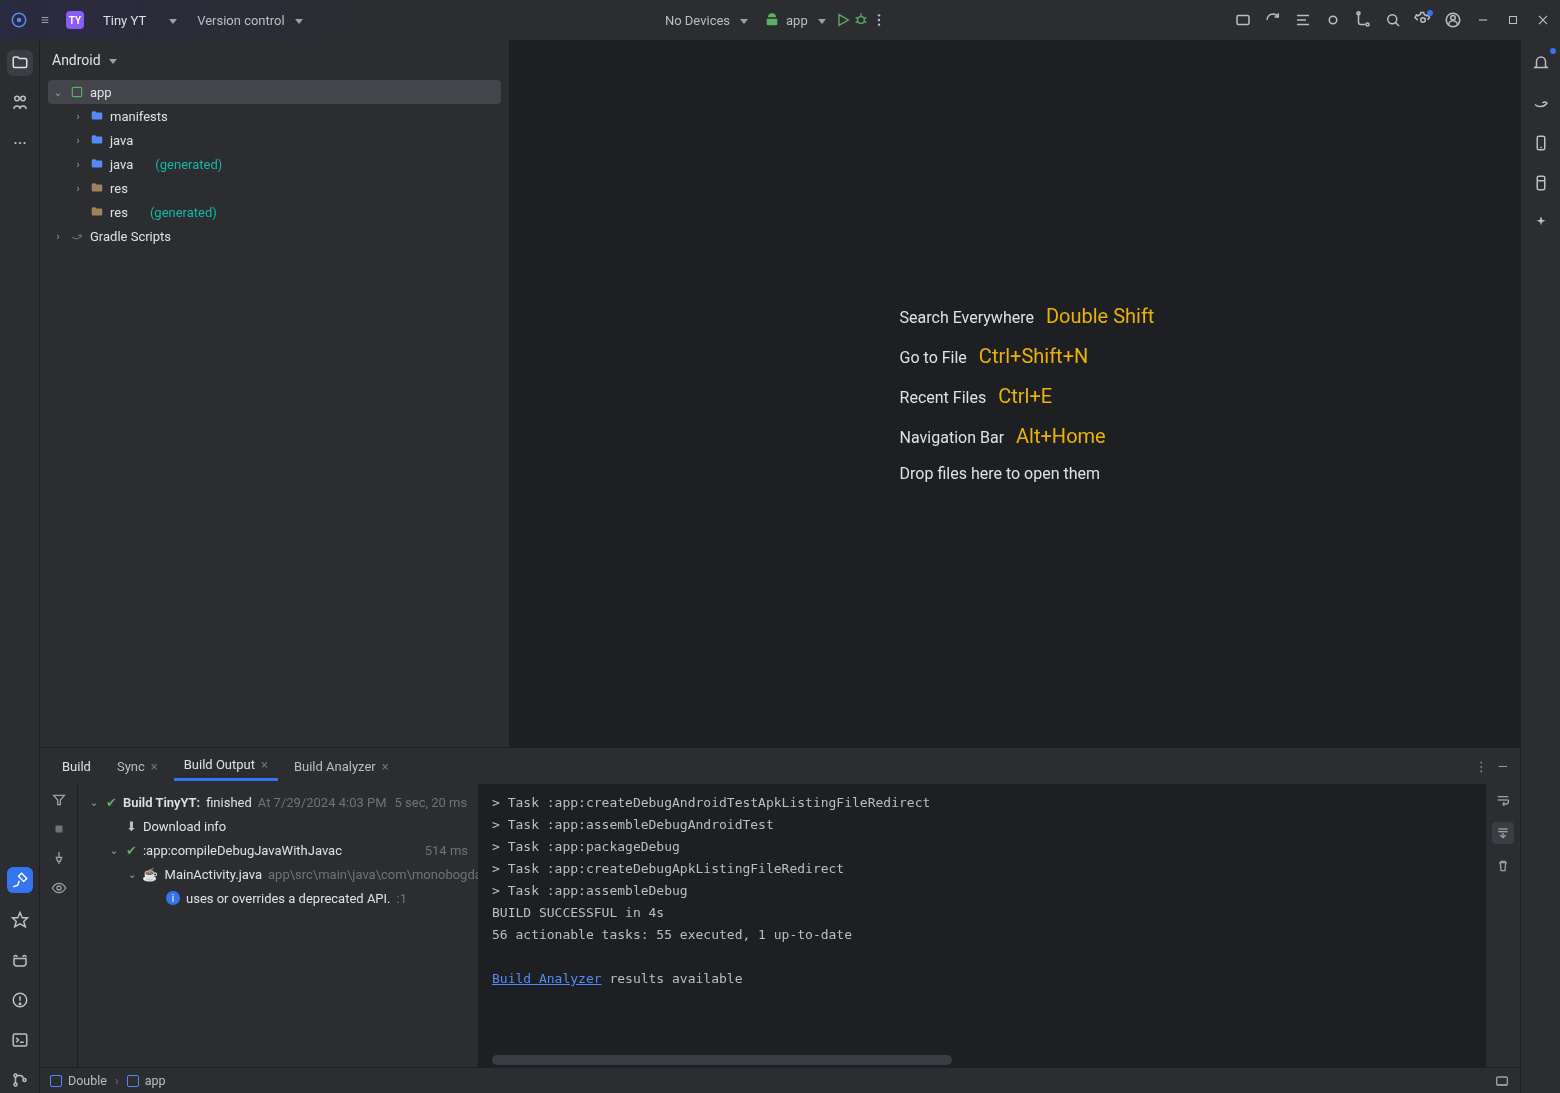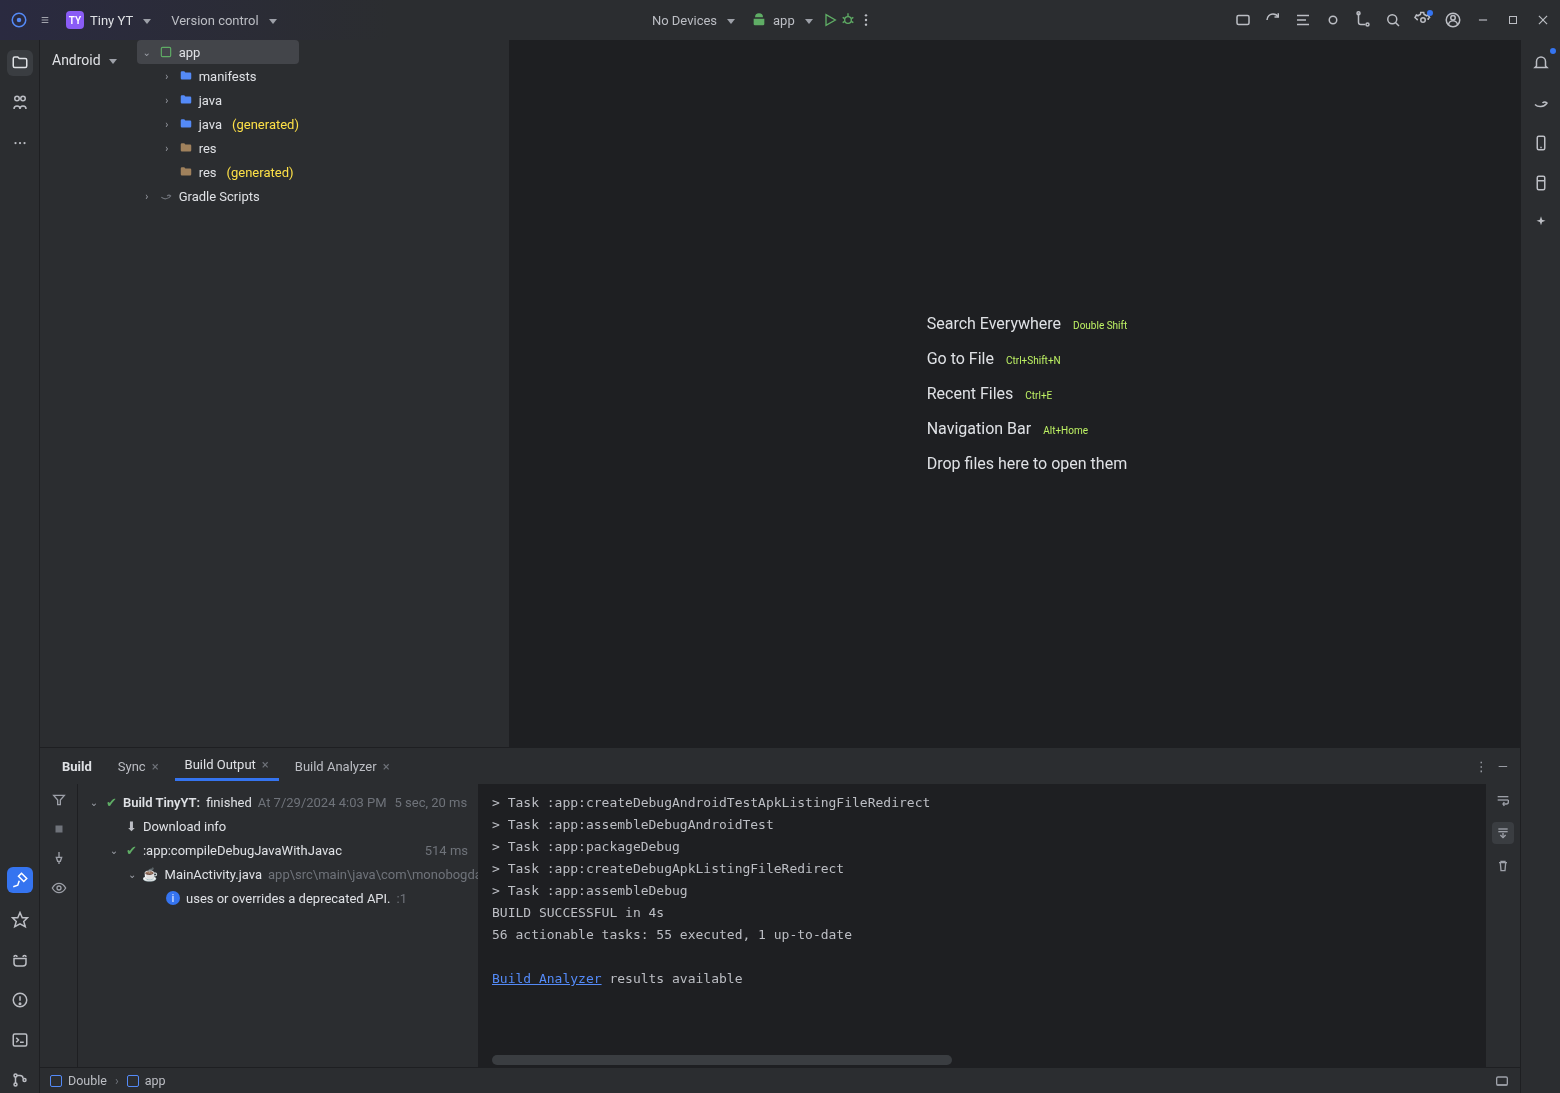--- a/index.html
+++ b/index.html
@@ -17,21 +17,21 @@
   .titlebar {
     height: 40px;
     display: flex;
     align-items: center;
     background: linear-gradient(to right, #2a2a40 0%, #2b2d30 25%);
     padding: 0 8px;
     gap: 6px;
   }
   .titlebar .logo { width:22px; height:22px; display:flex; align-items:center; justify-content:center; border-radius:4px; }
   .titlebar .hamburger { color:#bcbec4; padding:4px; }
-  .proj-chip { display:flex; align-items:center; gap:6px; padding:2px 6px; border-radius:4px; }
+  .proj-chip { display:flex; align-items:center; gap:19px; padding:2px 6px; border-radius:4px; }
   .proj-chip .sq { width:18px; height:18px; border-radius:4px; background:#8a5cf6; color:#fff; font-size:10px; font-weight:600; display:flex; align-items:center; justify-content:center;}
   .titlebar .center { flex:1; display:flex; justify-content:center; align-items:center; gap:0; }
   .pill { display:flex; align-items:center; gap:6px; padding:2px 8px; border-radius:4px; color:#bcbec4;}
   .pill.green svg { color:#5fad65; }
   .titlebar .right { display:flex; align-items:center; gap:12px; color:#bcbec4;}
   .chev::after { content:""; display:inline-block; width:0;height:0; border-left:4px solid transparent; border-right:4px solid transparent; border-top:5px solid #9da0a8; margin-left:4px; vertical-align:middle;}
   .tb-icon { width:18px; height:18px; display:flex; align-items:center; justify-content:center; color:#bcbec4;}
   .tb-icon.dot::after{content:"";position:absolute;width:6px;height:6px;border-radius:50%;background:#3574f0;transform:translate(7px,-7px);}
   .tb-icon{position:relative;}
 
@@ -39,44 +39,44 @@
   .main-rows { flex:1; display:flex; min-height:0; }
   .strip { width:40px; background:#2b2d30; border-right:1px solid #1e1f22; display:flex; flex-direction:column; align-items:center; padding-top:10px; gap:14px; }
   .strip.right-strip { border-right:none; border-left:1px solid #1e1f22;}
   .strip .sicon { width:26px; height:26px; display:flex; align-items:center; justify-content:center; border-radius:6px; color:#bcbec4;}
   .strip .sicon.sel { background:#3a3d41; color:#dfe1e5;}
   .strip .sicon.accent { background:#3574f0; color:#fff;}
   .strip .spacer { flex:1; }
 
   .center-col { flex:1; display:flex; flex-direction:column; min-width:0;}
   .upper { flex:1; display:flex; min-height:0;}
-  .project-panel { width:470px; background:#2b2d30; display:flex; flex-direction:row; border-right:1px solid #1e1f22;}
+  .project-panel { width:470px; background:#2b2d30; display:flex; flex-direction:column; border-right:1px solid #1e1f22;}
   .project-panel .hdr { height:40px; display:flex; align-items:center; padding:0 12px; color:#dfe1e5; font-size:14px; gap:4px;}
   .tree { padding:0 8px 8px 8px; overflow:auto;}
   .node { display:flex; align-items:center; height:24px; border-radius:4px; gap:6px;}
   .node.selected { background:#43454a;}
   .node .arrow { width:12px; display:flex; justify-content:center; color:#9da0a8; font-size:10px;}
   .node .fld { color:#548af7;}
   .node .fld.alt{ color:#a0815c;}
   .node .fld.gradle{ color:#6f737a;}
   .node .name { color:#dfe1e5;}
-  .node .muted { color:#fde047; margin-left:4px;text-align:right;}
+  .node .muted { color:#14b8a6; margin-left:16px;text-align:right;}
   .ind0{padding-left:4px;} .ind1{padding-left:24px;}
 
   .editor { flex:1; background:#1e1f22; display:flex; align-items:center; justify-content:center;padding-left:24px;}
   .hints { display:flex; flex-direction:column; gap:16px;}
   .hints .row { display:flex; gap:12px; align-items:baseline;}
   .hints .lbl { color:#dfe1e5; font-size:16px;}
-  .hints .key { color:#bef264; font-size:10px;}
+  .hints .key { color:#eab308; font-size:20px;}
 
   
   .build-panel { height:320px; border-top:1px solid #1e1f22; display:flex; flex-direction:column; background:#2b2d30;}
   .build-tabs { height:36px; display:flex; align-items:center; padding:0 12px; gap:6px;}
   .build-tabs .btab { padding:6px 10px; color:#bcbec4; display:flex; align-items:center; gap:6px;}
-  .build-tabs .btab.title { color:#dfe1e5; font-weight:700;}
+  .build-tabs .btab.title { color:#dfe1e5; font-weight:400;}
   .build-tabs .btab.active { border-bottom:3px solid #3574f0; color:#dfe1e5;}
   .build-tabs .closex { color:#6f737a; font-size:13px;}
   .build-tabs .tools { margin-left:auto; display:flex; gap:10px; color:#9da0a8;}
   .build-body { flex:1; display:flex; min-height:0;}
   .build-left-icons { width:38px; display:flex; flex-direction:column; align-items:center; padding-top:8px; gap:14px; color:#9da0a8; border-right:1px solid #1e1f22;}
   .build-tree { width:400px; overflow:hidden; font-size:13px; padding:6px 4px;}
   .bnode { display:flex; align-items:center; height:24px; gap:6px; white-space:nowrap;}
   .bnode .arrow{width:12px;color:#9da0a8;font-size:10px;display:flex;justify-content:center;}
   .bnode .ok{color:#5fad65;}
   .bnode .dl{color:#bcbec4;}

